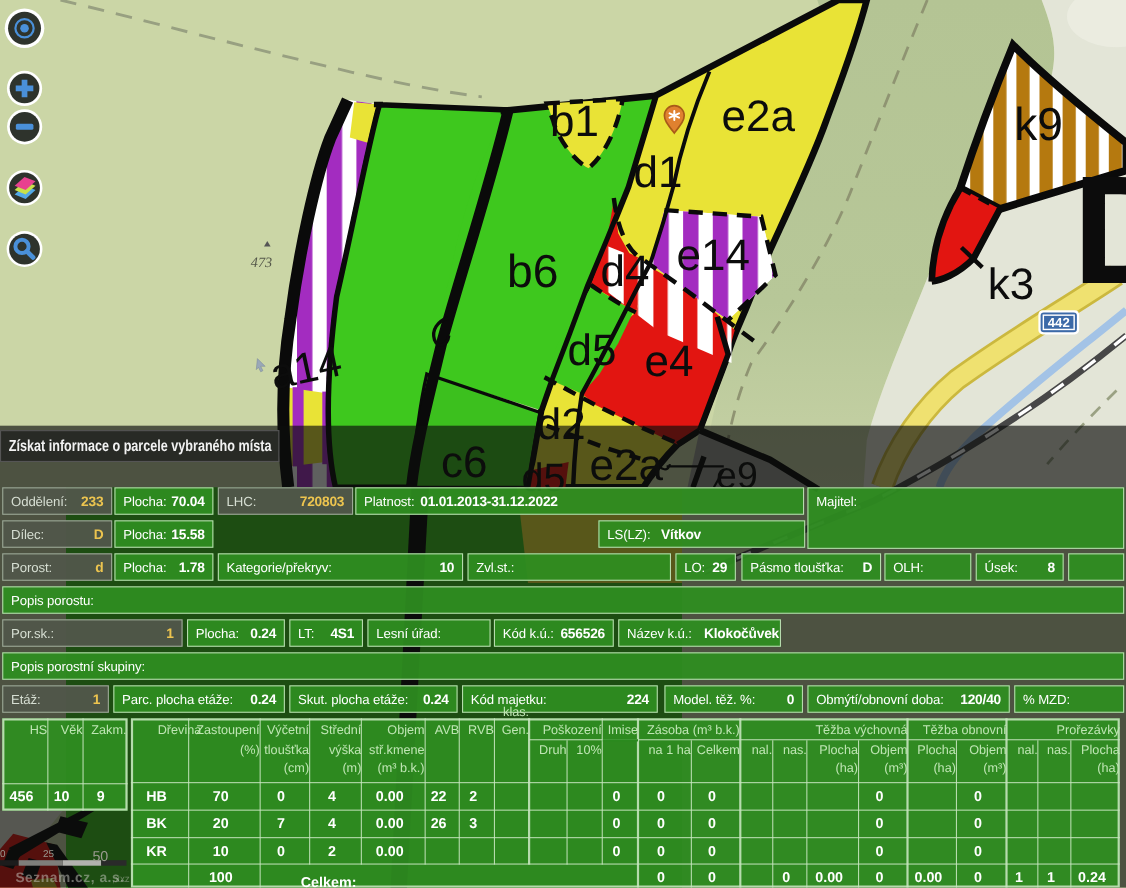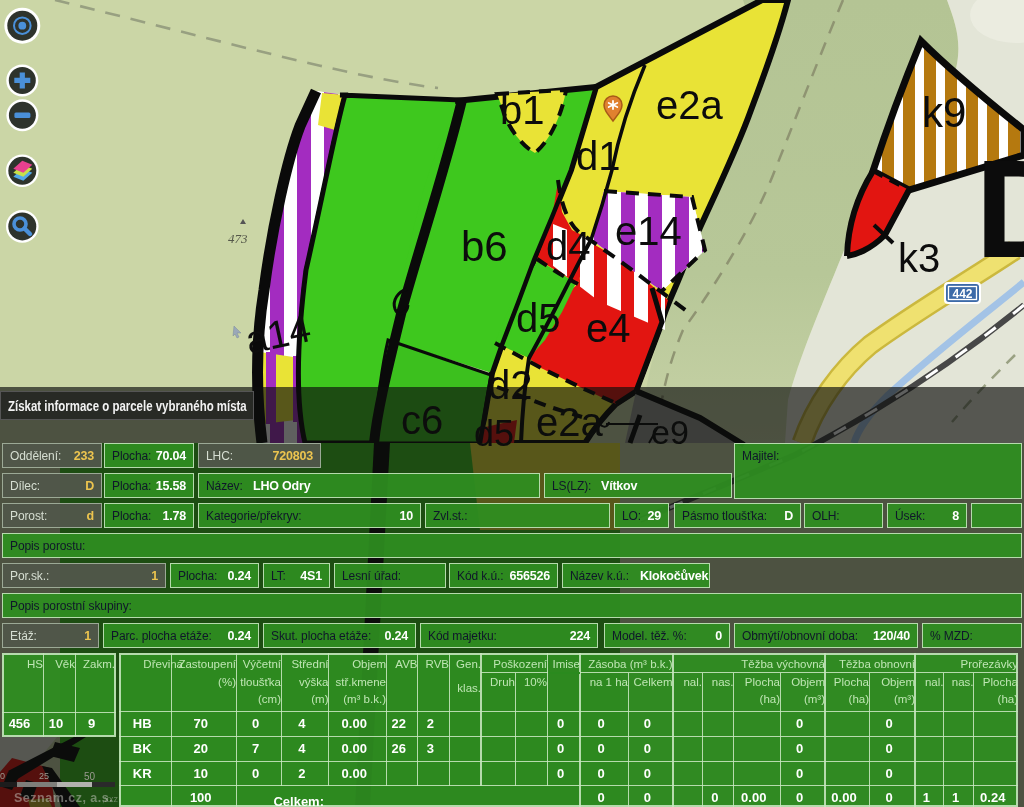--- a/index.html
+++ b/index.html
@@ -2,21 +2,21 @@
 <html><head><meta charset="utf-8">
 <style>
 *{margin:0;padding:0;box-sizing:border-box}
 html,body{width:1024px;height:807px;overflow:hidden;background:#cbd6a6;
  font-family:"Liberation Sans",sans-serif;position:relative}
 #stage{position:absolute;left:0;top:0;width:1024px;height:807px;overflow:hidden}
 .abs{position:absolute}
 .cell{position:absolute;height:25px;border:1px solid rgba(200,230,192,.88)}
 .g{background:rgba(46,142,32,.93)}
 .d{background:rgba(80,86,74,.96);border-color:rgba(175,190,170,.8)}
-.lb{position:absolute;left:7px;top:5px;font-size:12px;letter-spacing:-.1px;color:#0f172a;white-space:nowrap}
+.lb{position:absolute;left:7px;top:5px;font-size:12px;letter-spacing:-.1px;color:#ffffff;white-space:nowrap}
 .d>.lb{color:#d6ded2}
 .vr{position:absolute;top:5px;font-size:12.5px;letter-spacing:-.2px;font-weight:bold;color:#fff;text-align:right;white-space:nowrap}
 .vl{position:absolute;top:5px;font-size:12.5px;letter-spacing:-.2px;font-weight:bold;color:#fff;white-space:nowrap}
 .gold{color:#ecc44f}
 .tline{position:absolute;background:rgba(200,230,192,.88)}
 .th{position:absolute;font-size:11.5px;color:#bfe6b4;text-align:right;white-space:nowrap}
 .tv{position:absolute;font-size:13px;font-weight:bold;color:#fff;text-align:center;white-space:nowrap}
 </style></head><body>
 <div id="stage">
 
@@ -143,52 +143,52 @@
         </g>
       </g>
     </svg>
 <div class="abs" style="left:0;top:387px;width:1024px;height:420px;background:rgba(12,14,12,.66)"></div>
 <div class="abs" style="left:0;top:782px;width:17px;height:5px;background:#1c1c1c"></div>
 <div class="abs" style="left:17px;top:782px;width:40px;height:5px;background:#7e7e7a"></div>
 <div class="abs" style="left:57px;top:782px;width:35px;height:5px;background:#b2b2ae"></div>
 <div class="abs" style="left:92px;top:782px;width:23px;height:5px;background:#2a2a2a"></div>
 <div class="abs" style="left:0px;top:771px;font-size:9px;color:#9a9a90">0</div>
 <div class="abs" style="left:39px;top:771px;font-size:9px;color:#9a9a90">25</div>
-<div class="abs" style="left:84px;top:771px;font-size:10px;color:#9a9a90">50</div>
+<div class="abs" style="left:84px;top:771px;font-size:13px;color:#9a9a90">50</div>
 <div class="abs" style="left:14px;top:791px;font-size:12.5px;font-weight:bold;color:#c9c9c2;opacity:.5;letter-spacing:.5px">Seznam.cz, a.s.</div>
 <div class="abs" style="left:102px;top:794px;font-size:9px;color:#c9c9c2;opacity:.45">,xxz</div>
 <div class="abs" style="left:0;top:391px;width:254px;height:29px;background:rgba(38,41,36,.96);border:1px solid #555">
       <div style="position:absolute;left:7px;top:6px;font-size:14.5px;font-weight:bold;color:#f2f2f2;white-space:nowrap;transform:scaleX(.79);transform-origin:0 0">Získat informace o parcele vybraného místa</div>
     </div>
 <div class="cell d" style="left:2px;top:443px;width:100px;height:25px">
       <span class="lb">Oddělení:</span>
       <span class="vr gold" style="left:2px;width:89px">233</span>
     </div>
 <div class="cell g" style="left:104px;top:443px;width:90px;height:25px">
       <span class="lb">Plocha:</span>
       <span class="vr" style="left:2px;width:79px">70.04</span>
     </div>
 <div class="cell d" style="left:198px;top:443px;width:123px;height:25px">
       <span class="lb">LHC:</span>
       <span class="vr gold" style="left:2px;width:112px">720803</span>
     </div>
+<div class="cell g" style="left:323px;top:443px;width:408px;height:25px">
+      <span class="lb">Platnost:</span>
+      <span class="vl" style="left:58px">01.01.2013-31.12.2022</span>
+    </div>
 <div class="cell g" style="left:734px;top:443px;width:288px;height:56px">
       <span class="lb">Majitel:</span>
     </div>
 <div class="cell d" style="left:2px;top:473px;width:100px;height:25px">
       <span class="lb">Dílec:</span>
       <span class="vr gold" style="left:2px;width:89px">D</span>
     </div>
 <div class="cell g" style="left:104px;top:473px;width:90px;height:25px">
       <span class="lb">Plocha:</span>
       <span class="vr" style="left:2px;width:79px">15.58</span>
-    </div>
-<div class="cell g" style="left:198px;top:473px;width:342px;height:25px">
-      <span class="lb">Název:</span>
-      <span class="vl" style="left:54px">LHO Odry</span>
     </div>
 <div class="cell g" style="left:544px;top:473px;width:188px;height:25px">
       <span class="lb">LS(LZ):</span>
       <span class="vl" style="left:56px">Vítkov</span>
     </div>
 <div class="cell d" style="left:2px;top:503px;width:100px;height:25px">
       <span class="lb">Porost:</span>
       <span class="vr gold" style="left:2px;width:89px">d</span>
     </div>
 <div class="cell g" style="left:104px;top:503px;width:90px;height:25px">
@@ -320,21 +320,21 @@
 <div class="th" style="left:236px;top:693.2px;width:45px">(cm)</div>
 <div class="th" style="left:281px;top:658px;width:47.5px">Střední</div>
 <div class="th" style="left:281px;top:675.6px;width:47.5px">výška</div>
 <div class="th" style="left:281px;top:693.2px;width:47.5px">(m)</div>
 <div class="th" style="left:328.5px;top:658px;width:57.5px">Objem</div>
 <div class="th" style="left:328.5px;top:675.6px;width:57.5px">stř.kmene</div>
 <div class="th" style="left:328.5px;top:693.2px;width:57.5px">(m³ b.k.)</div>
 <div class="th" style="left:386px;top:658px;width:31.5px">AVB</div>
 <div class="th" style="left:417.5px;top:658px;width:31.5px">RVB</div>
 <div class="th" style="left:449px;top:658px;width:32px">Gen.</div>
-<div class="th" style="left:449px;top:682px;width:32px">klas.</div>
+<div class="th" style="left:449px;top:642px;width:32px">klas.</div>
 <div class="th" style="left:481px;top:658px;width:66px">Poškození</div>
 <div class="th" style="left:481px;top:675.6px;width:34px">Druh</div>
 <div class="th" style="left:515px;top:675.6px;width:32px">10%</div>
 <div class="th" style="left:547px;top:658px;width:33px">Imise</div>
 <div class="th" style="left:580px;top:658px;width:92.5px">Zásoba (m³ b.k.)</div>
 <div class="th" style="left:580px;top:675.6px;width:48px">na 1 ha</div>
 <div class="th" style="left:628px;top:675.6px;width:44.5px">Celkem</div>
 <div class="th" style="left:672.5px;top:658px;width:152.5px">Těžba výchovná</div>
 <div class="th" style="left:672.5px;top:675.6px;width:29.5px">nal.</div>
 <div class="th" style="left:702px;top:675.6px;width:31.5px">nas.</div>

